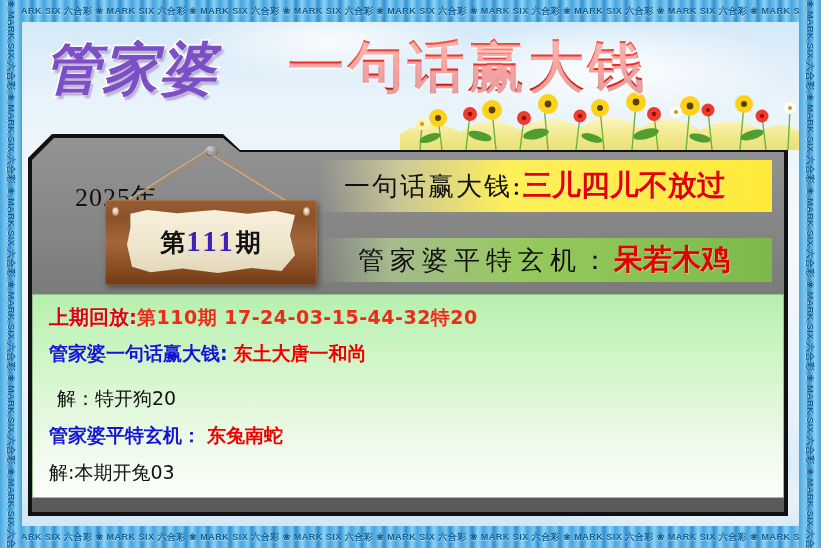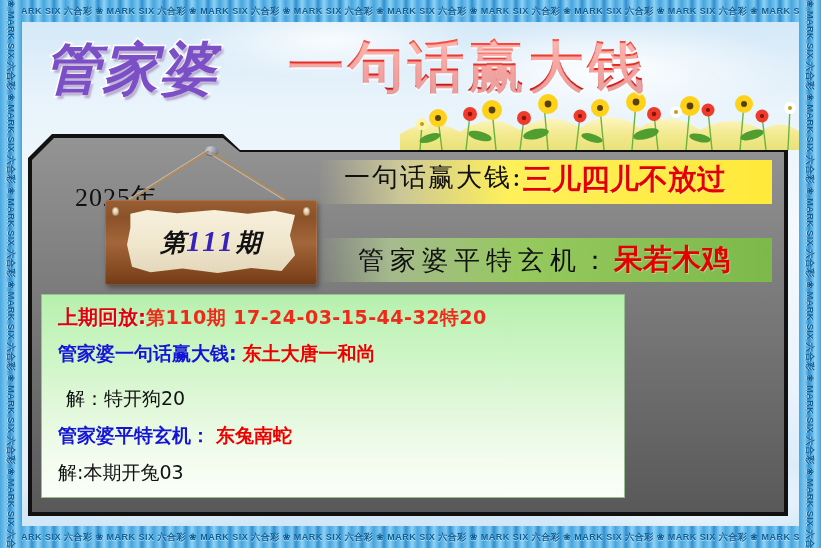--- a/index.html
+++ b/index.html
@@ -93,52 +93,52 @@
     box-shadow:2px 3px 5px rgba(0,0,0,.35), inset 0 0 0 1px rgba(255,255,255,.12);
   }
   .hole{position:absolute;top:7px;width:7px;height:9px;border-radius:50%;
         background:radial-gradient(circle at 40% 30%,#fff6e0,#c9a06a);box-shadow:inset 0 0 2px #4a2a10;}
   #hole-l{left:7px;} #hole-r{right:7px;}
   #paper{
     position:absolute;left:22px;top:10px;width:168px;height:63px;
     background:linear-gradient(180deg,#f7f0dc 0%,#efe6cd 55%,#e3d7ba 100%);
     box-shadow:0 1px 3px rgba(0,0,0,.3);
     clip-path:polygon(2% 6%,12% 0%,30% 5%,52% 0%,72% 6%,88% 1%,100% 8%,97% 40%,100% 72%,92% 97%,74% 92%,54% 100%,33% 93%,14% 99%,3% 90%,0% 55%,2% 28%);
-    display:flex;align-items:center;justify-content:center;font-style:italic;
+    display:flex;align-items:center;justify-content:center;
   }
   #issue{
     font-family:"DejaVu Serif","Liberation Serif",serif;font-size:25px;font-weight:bold;color:#111;
     letter-spacing:1px;white-space:nowrap;
   }
   #issue .num{color:#3a22b8;font-size:29px;font-family:"Liberation Serif",serif;letter-spacing:3px;}
 
   
   #band-yellow{
-    position:absolute;left:318px;top:160px;width:454px;height:44px;z-index:14;
+    position:absolute;left:318px;top:160px;width:454px;height:52px;z-index:14;
     background:linear-gradient(90deg,rgba(255,255,220,0) 0%,rgba(255,248,160,.55) 18%,#fff05a 42%,#ffe93a 100%);
-    display:flex;white-space:nowrap;
+    display:flex;align-items:center;white-space:nowrap;
   }
   #band-green{
     position:absolute;left:318px;top:238px;width:454px;height:44px;z-index:14;
     background:linear-gradient(90deg,rgba(230,245,215,0) 0%,rgba(190,225,150,.6) 16%,#96c95e 45%,#7cb94a 100%);
     display:flex;align-items:center;white-space:nowrap;
   }
   .band-label{
     font-family:"DejaVu Serif","Liberation Serif",serif;font-size:26px;color:#111;letter-spacing:2px;
   }
   .band-value{
     font-family:"DejaVu Sans","Liberation Sans",sans-serif;font-size:29px;font-weight:bold;color:#e40000;
     letter-spacing:0px;text-shadow:1px 1px 0 rgba(255,255,255,.35);
   }
   #band-yellow .band-label{padding-left:26px;}
   #band-green .band-label{padding-left:40px;letter-spacing:6px;}
 
   
   #panel{
-    position:absolute;left:41px;top:294px;width:584px;height:204px;z-index:14;
+    position:absolute;left:32px;top:294px;width:752px;height:204px;z-index:14;
     border:1px solid #9bbd92;
     background:linear-gradient(180deg,#b6f0ad 0%,#ccf5c4 28%,#e3f8dc 58%,#f3fcef 82%,#fbfef9 100%);
     padding:9px 16px 0 0;box-sizing:border-box;
   }
   .prow{padding:0 0 0 16px;white-space:nowrap;line-height:1;}
   .r1{margin-top:3px;}
   .r2{margin-top:17px;}
   .r3{margin-top:26px;margin-left:8px;}
   .r4{margin-top:18px;}
   .r5{margin-top:18px;}

